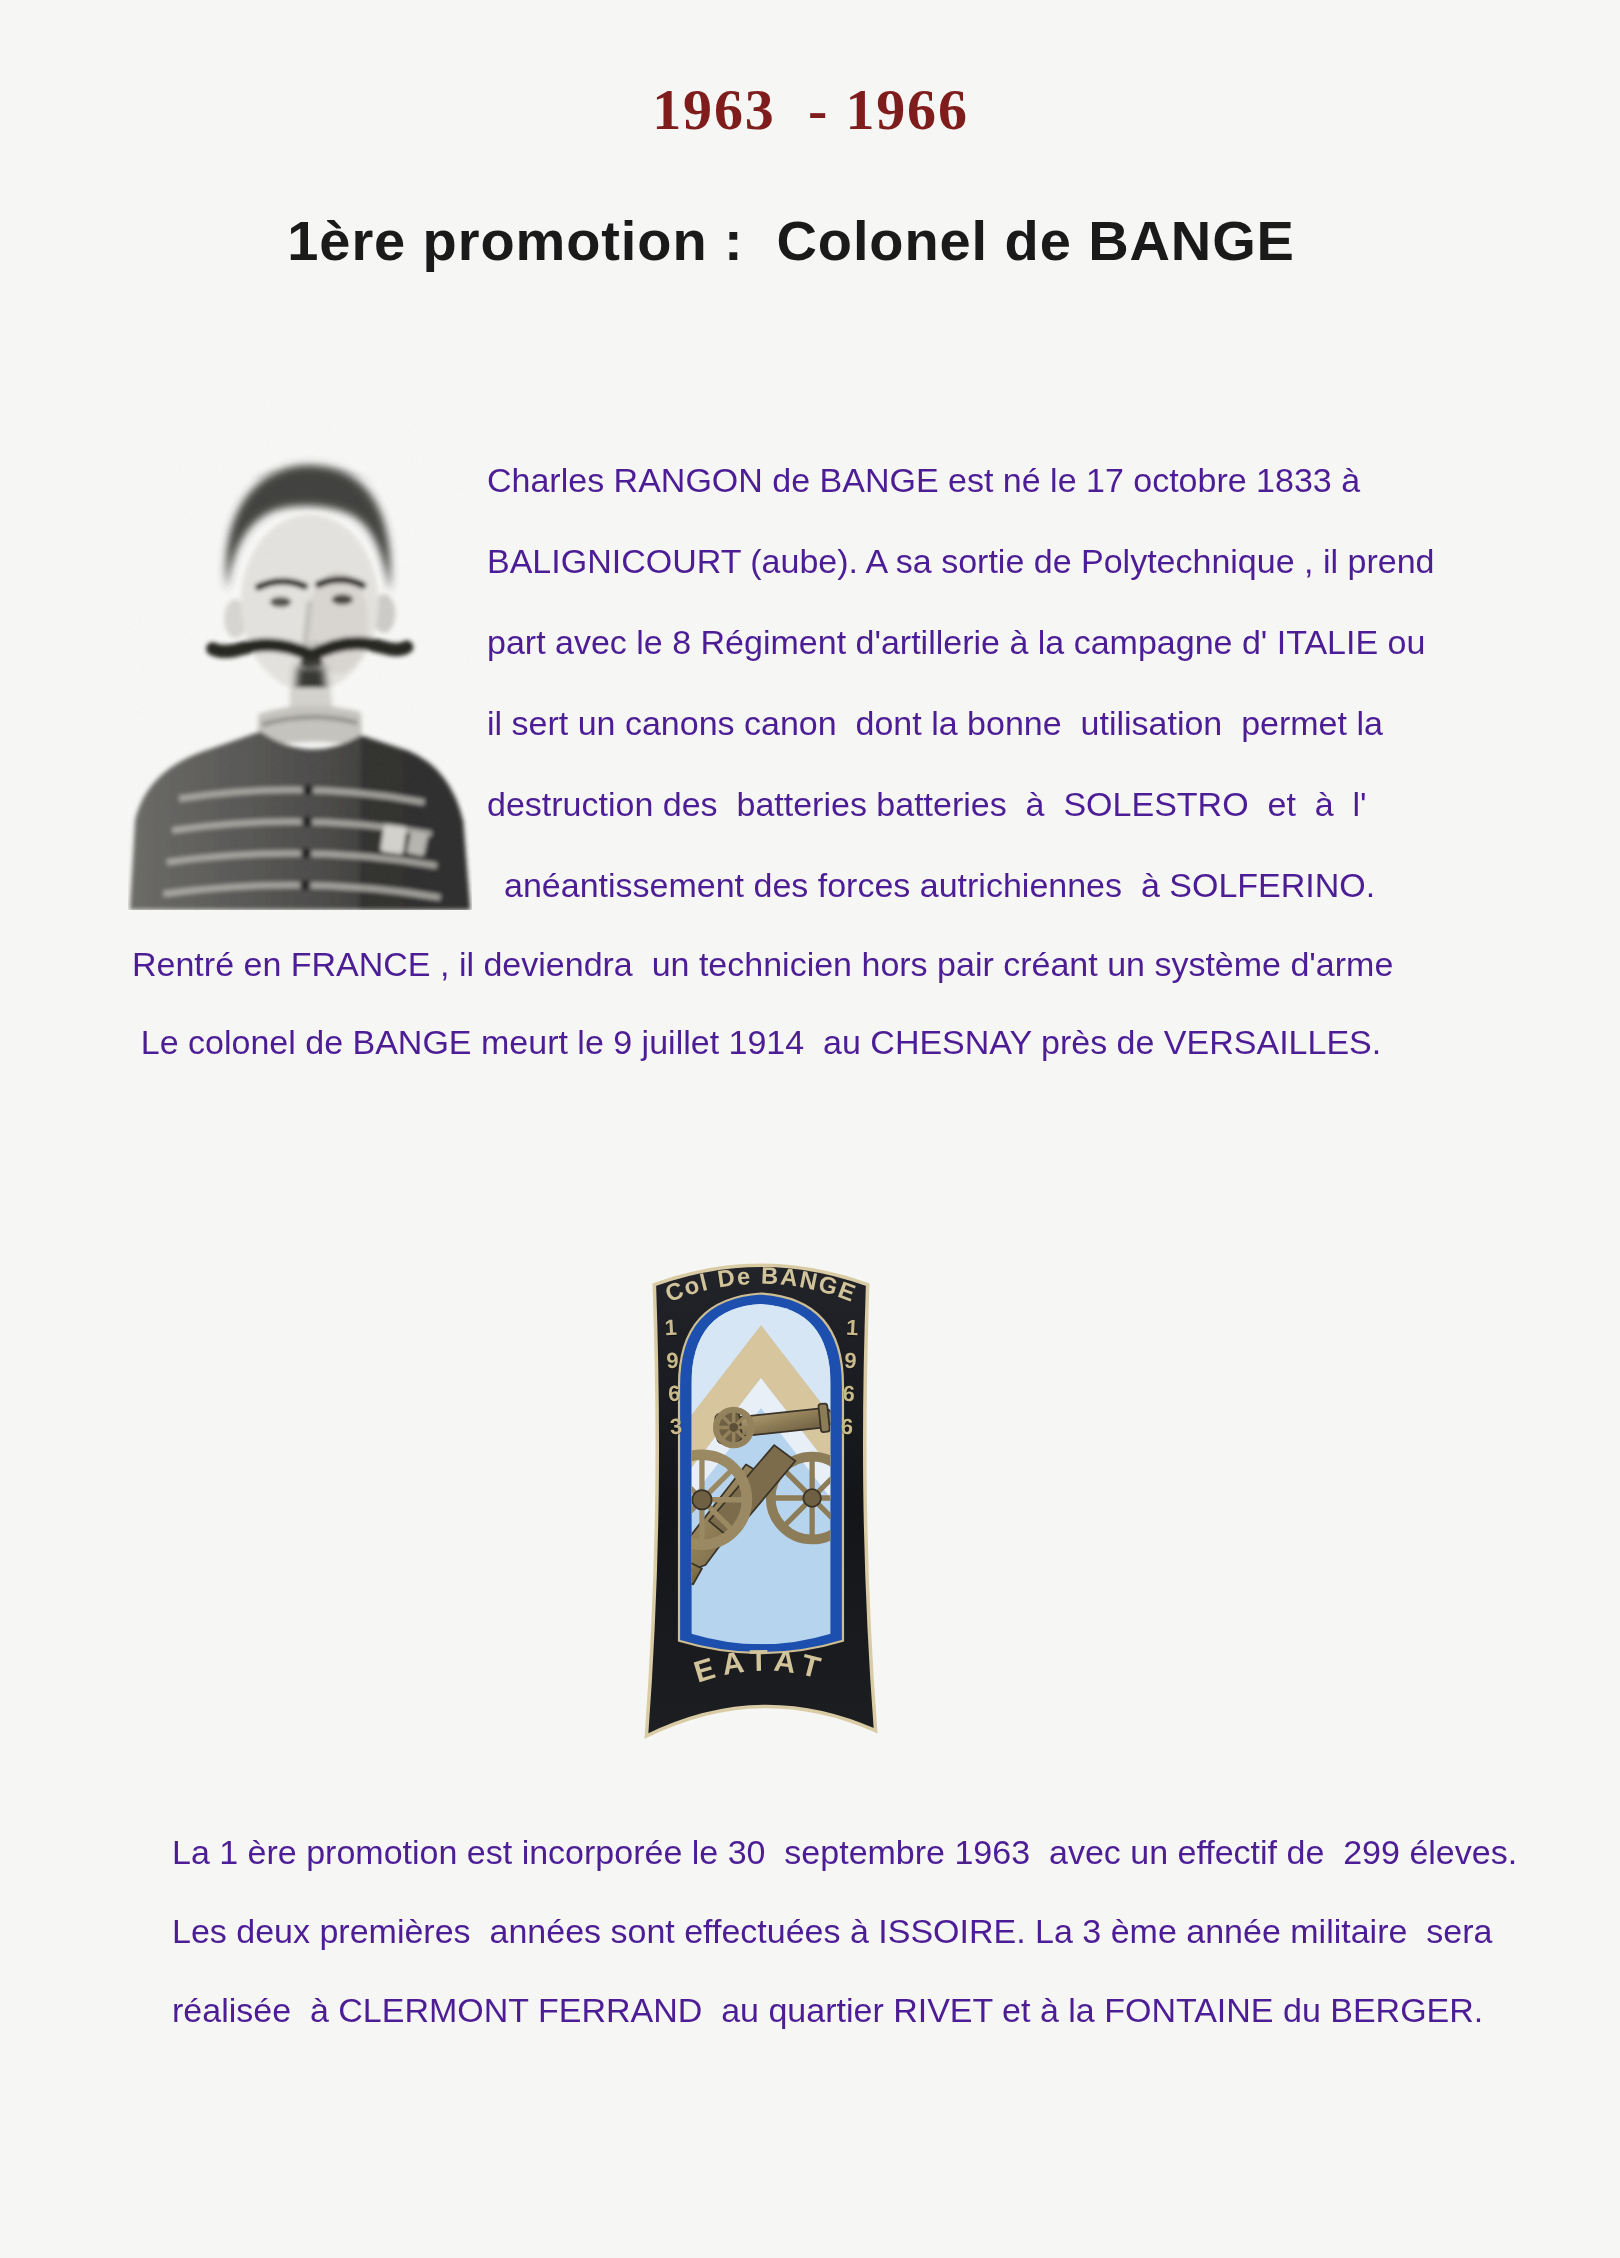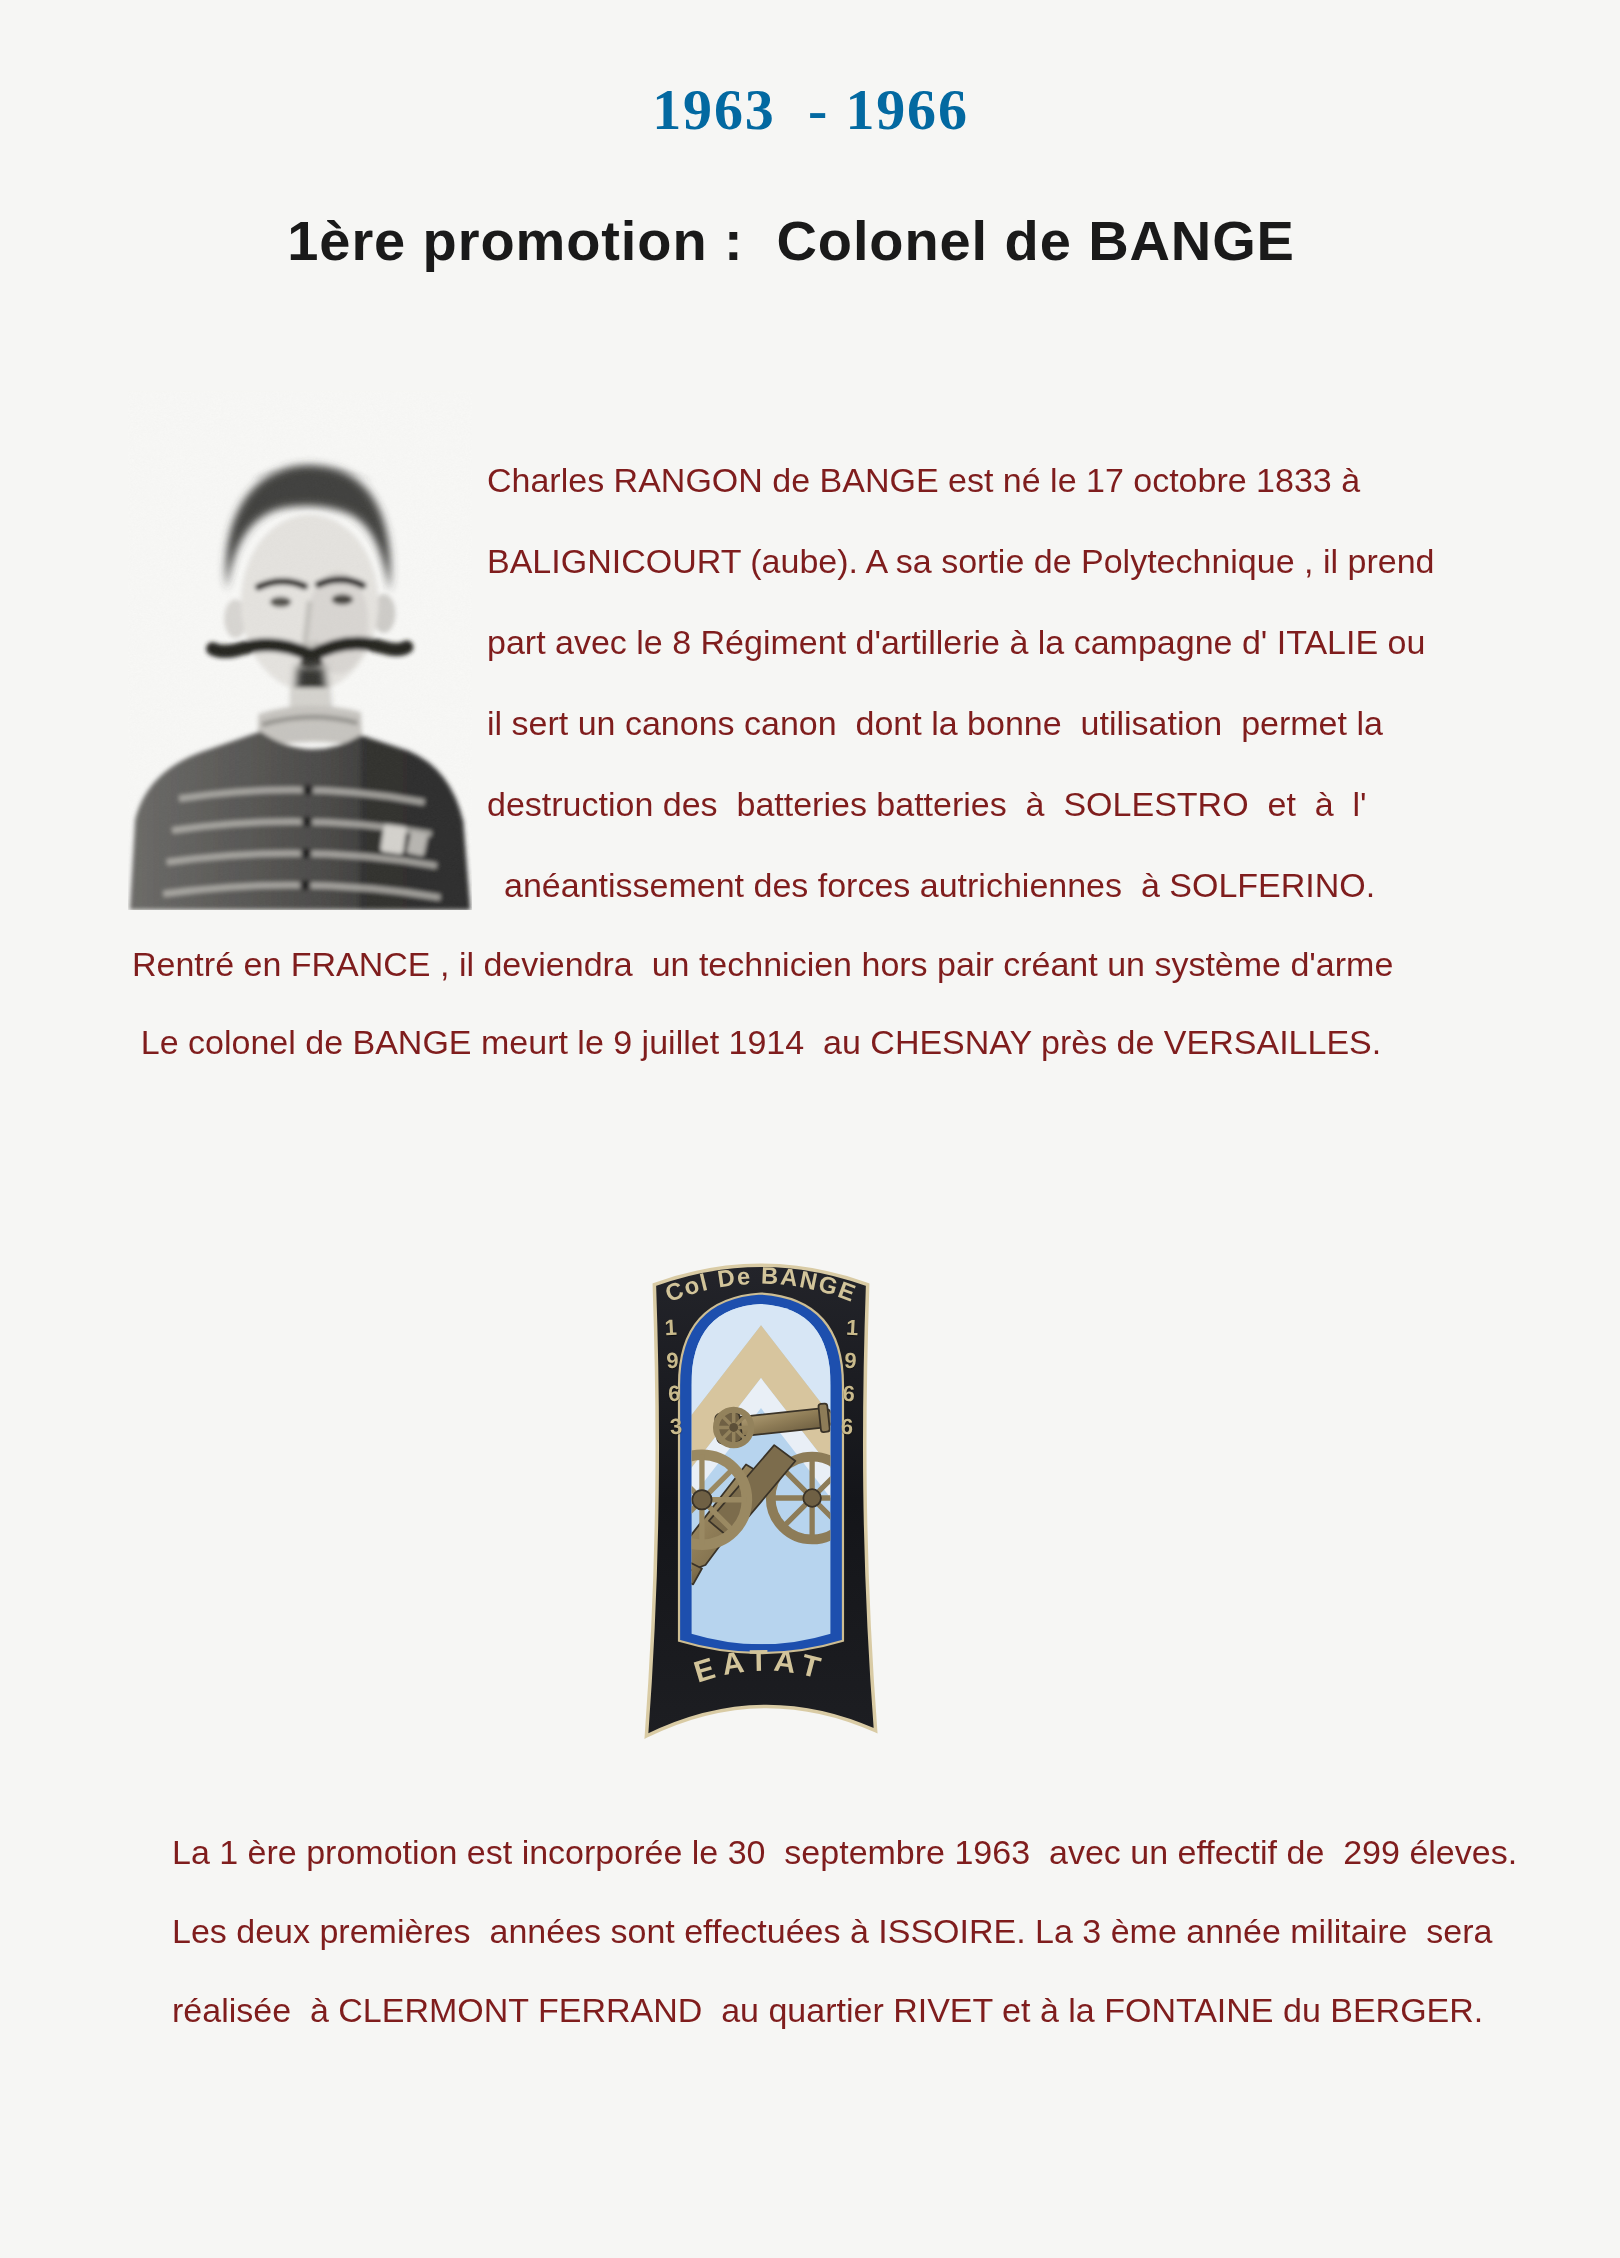--- a/index.html
+++ b/index.html
@@ -9,34 +9,34 @@
     background:#f6f6f4;
     font-family:"Liberation Sans",sans-serif;
     color:#1c1c1c;
     overflow:hidden;
   }
   .doc-title{
     position:absolute;top:76px;left:0;width:100%;
     text-align:center;
     font-family:"Liberation Serif","DejaVu Serif",serif;
     font-weight:bold;font-size:58px;letter-spacing:1.8px;
-    white-space:pre;color:#0369a1;
+    white-space:pre;color:#7f1d1d;
   }
   .doc-subtitle{
     position:absolute;top:208px;left:0;width:100%;
     text-align:center;
     font-weight:bold;font-size:56px;letter-spacing:0.9px;
     white-space:pre;color:#1a1a1a;
     transform:translateX(-19.4px);
   }
   .portrait{
     position:absolute;left:128px;top:391px;width:344px;height:519px;
     overflow:hidden;
   }
-  .textblock{position:absolute;font-size:34px;color:#7f1d1d;}
+  .textblock{position:absolute;font-size:34px;color:#4c1d95;}
   .textblock .line{white-space:pre;}
   .bio{left:487px;top:440px;width:1006px;}
   .bio .line{height:81px;line-height:81px;}
   .bio .line:nth-child(6){margin-left:17px;}
   .history{left:132px;top:925px;width:1350px;}
   .history .line{height:78px;line-height:78px;}
   .history .line:nth-child(2){margin-left:8.8px;}
   .promotion{left:172px;top:1813px;width:1350px;}
   .promotion .line{height:79px;line-height:79px;}
   .badge{

